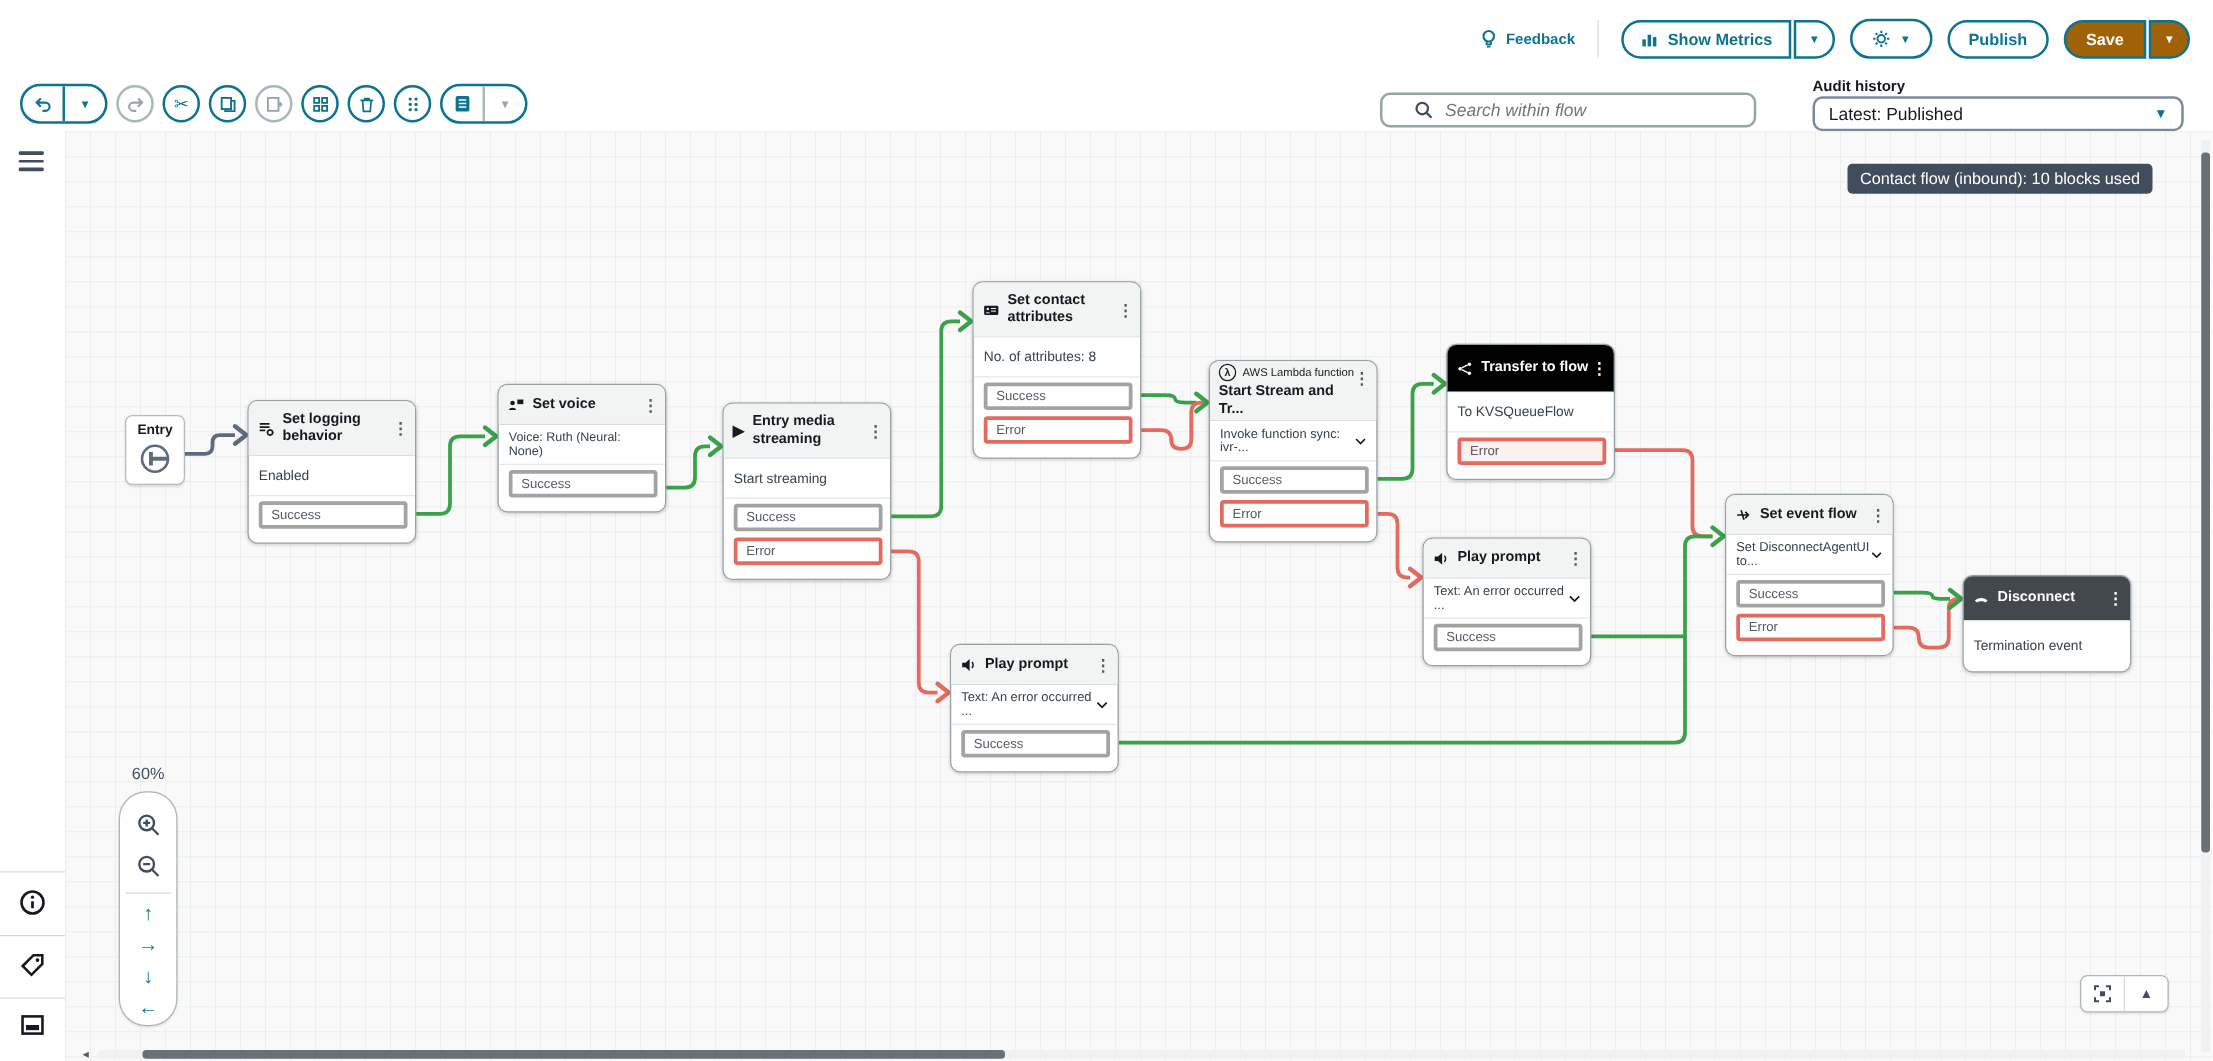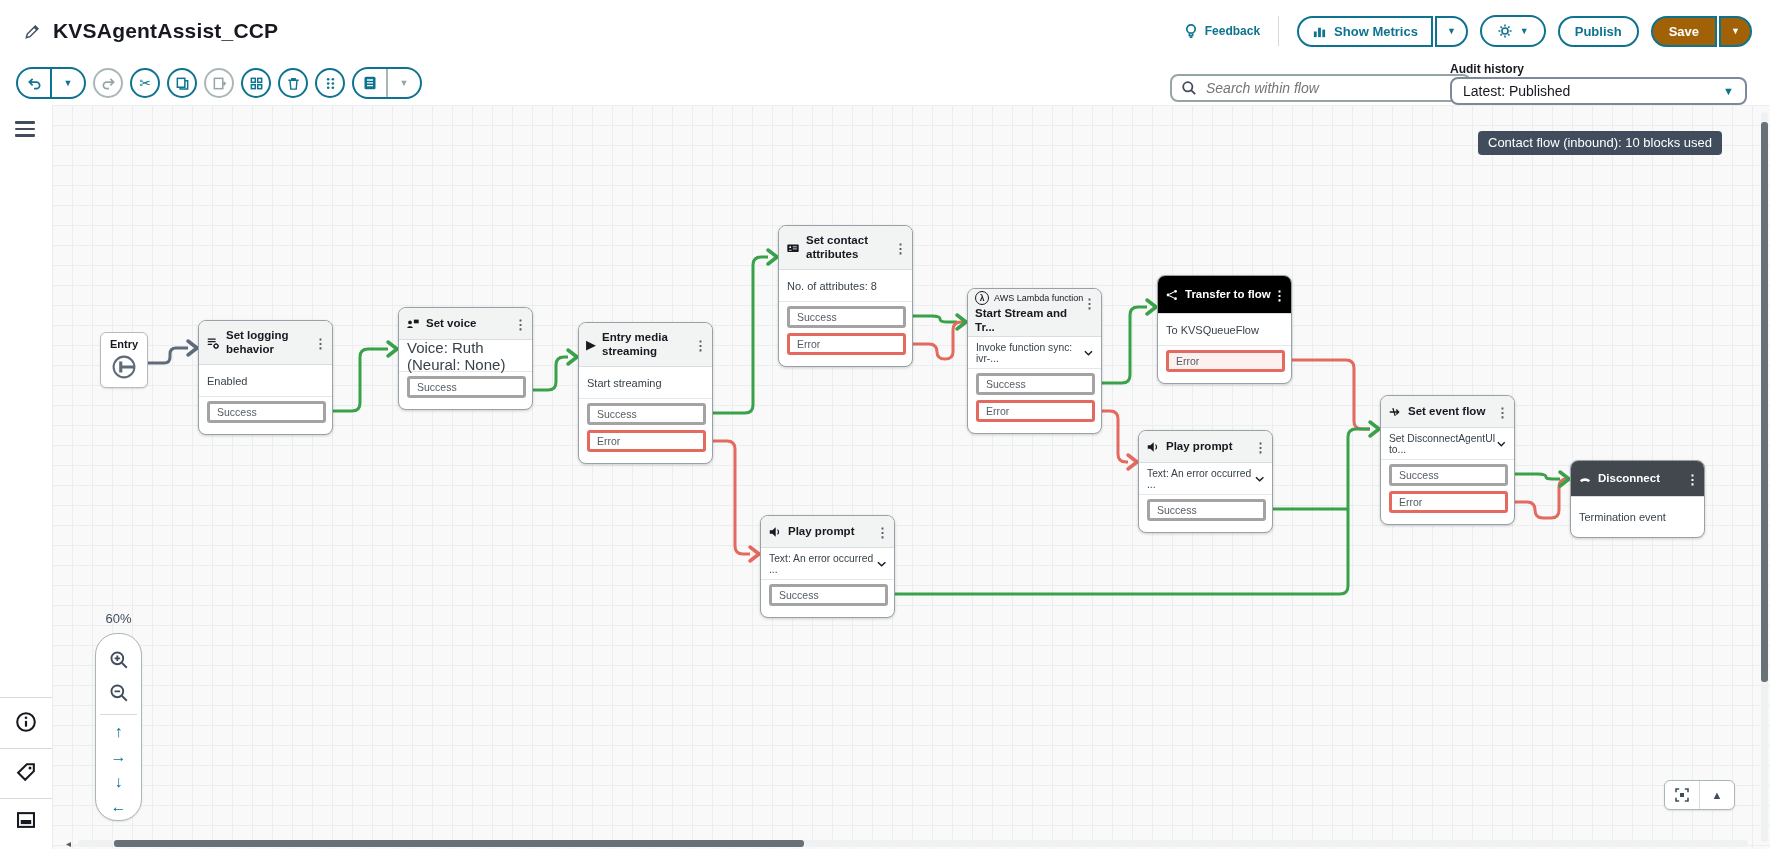--- a/index.html
+++ b/index.html
@@ -20,21 +20,21 @@
   .caret{font-size:9px;line-height:1;}
   
   .toolrow{position:absolute;left:0;top:62px;width:100%;height:43px;background:#fff;}
   .iconbar{position:absolute;left:16px;top:5px;display:flex;align-items:center;gap:7px;}
   .cbtn{width:30px;height:30px;border:2px solid #0d7390;border-radius:50%;background:#fff;display:flex;align-items:center;justify-content:center;color:#0d7390;box-sizing:border-box;cursor:pointer;}
   .cbtn.disabled{border-color:#aab7b8;color:#95a5a6;}
   .cpill{display:flex;border:2px solid #0d7390;border-radius:17px;background:#fff;overflow:hidden;}
   .cpill .half{width:32px;height:28px;display:flex;align-items:center;justify-content:center;color:#0d7390;cursor:pointer;}
   .cpill .half+.half{border-left:2px solid #0d7390;}
   .cpill .half.gray{color:#95a5a6;border-left-color:#aab7b8;}
-  .searchbox{position:absolute;left:1170px;top:12px;width:301px;height:28px;border:2px solid #95a5a6;border-radius:8px;background:#fff;display:flex;align-items:center;padding:0 9px;box-sizing:border-box;gap:7px;}
+  .searchbox{position:absolute;left:1104px;top:12px;width:301px;height:28px;border:2px solid #95a5a6;border-radius:8px;background:#fff;display:flex;align-items:center;padding:0 25px;box-sizing:border-box;gap:7px;}
   .searchbox input{border:none;outline:none;flex:1;font-style:italic;font-size:14px;color:#414d5c;font-family:"Liberation Sans",sans-serif;background:transparent;}
   .audit{position:absolute;left:1450px;top:0px;width:297px;}
   .audit-label{font-size:12px;font-weight:bold;color:#16191f;margin-bottom:1px;}
   .audit-select{height:28px;border:2px solid #7d8998;border-radius:8px;background:#fff;display:flex;align-items:center;justify-content:space-between;padding:0 11px;font-size:14px;color:#16191f;box-sizing:border-box;cursor:pointer;}
   .audit-select .caret{color:#0d7390;font-size:11px;}
   
   .sidebar{position:absolute;left:0;top:105px;width:52px;height:744px;background:#fff;border-right:1px solid #eaeded;z-index:5;}
   .burger{position:absolute;left:15px;top:16px;width:20px;cursor:pointer;}
   .burger div{height:2.5px;background:#414d5c;margin-bottom:4px;border-radius:1px;}
   .side-sep{position:absolute;left:0;width:52px;height:1px;background:#d5dbdb;}
@@ -85,28 +85,20 @@
   .vscroll{position:absolute;right:2px;top:112px;width:7px;height:730px;background:#f0f1f2;border-radius:3px;z-index:9;}
   .vthumb{position:absolute;top:10px;left:0;width:7px;height:560px;background:#687078;border-radius:3px;cursor:pointer;}
   svg.ic{display:block;}
 </style>
 </head>
 <body>
 
 <div class="app">
 
   <div class="topbar">
-    <div class="title-wrap">
-      <span>
-        <svg class="ic" width="17" height="17" viewBox="0 0 16 16">
-            <path d="M2.2 13.8 l0.9-3.4 L10.6 2.9 13.1 5.4 5.6 12.9 z M9.6 3.9 l2.5 2.5" fill="none" stroke="#414d5c" stroke-width="1.4"></path>
-          </svg>
-      </span>
-      <span class="page-title">KVSAgentAssist_CCP</span>
-    </div>
     <div class="top-actions">
       <div class="feedback">
         <span>
           <svg class="ic" width="16" height="17" viewBox="0 0 16 17">
               <circle cx="8" cy="6" r="4.2" fill="none" stroke="#0d7390" stroke-width="1.7"></circle>
               <path d="M6.3 10.3 v2.2 h3.4 v-2.2 M6.6 14.3 h2.8" fill="none" stroke="#0d7390" stroke-width="1.5"></path>
             </svg>
         </span>
         <span>Feedback</span>
       </div>
@@ -337,21 +329,21 @@
           <svg class="ic" width="14" height="14" viewBox="0 0 16 16">
               <circle cx="4.6" cy="6.2" r="2.1" fill="#16191f"></circle>
               <path d="M1.4 12.6 c0-2.8 6.4-2.8 6.4 0" fill="#16191f"></path>
               <rect x="9" y="3" width="5.5" height="4.2" fill="#16191f"></rect>
             </svg>
         </span>
         <span class="bt">Set voice</span>
         <span class="kebab">⋮</span>
       </div>
       <div class="bbody">
-          <span style="font-size:15px;">Voice: Ruth (Neural: None)</span>
+          <span style="font-size:10px;">Voice: Ruth (Neural: None)</span>
         </div>
       <div class="ports">
         <div class="port">Success</div>
       </div>
     </div>
 
     <div class="block" style="left:526px;top:217px;">
       <div class="bh h2">
         <span style="font-size:13px;color:#16191f;">▶</span>
         <span class="bt" style="width:80px;">Entry media streaming</span>

